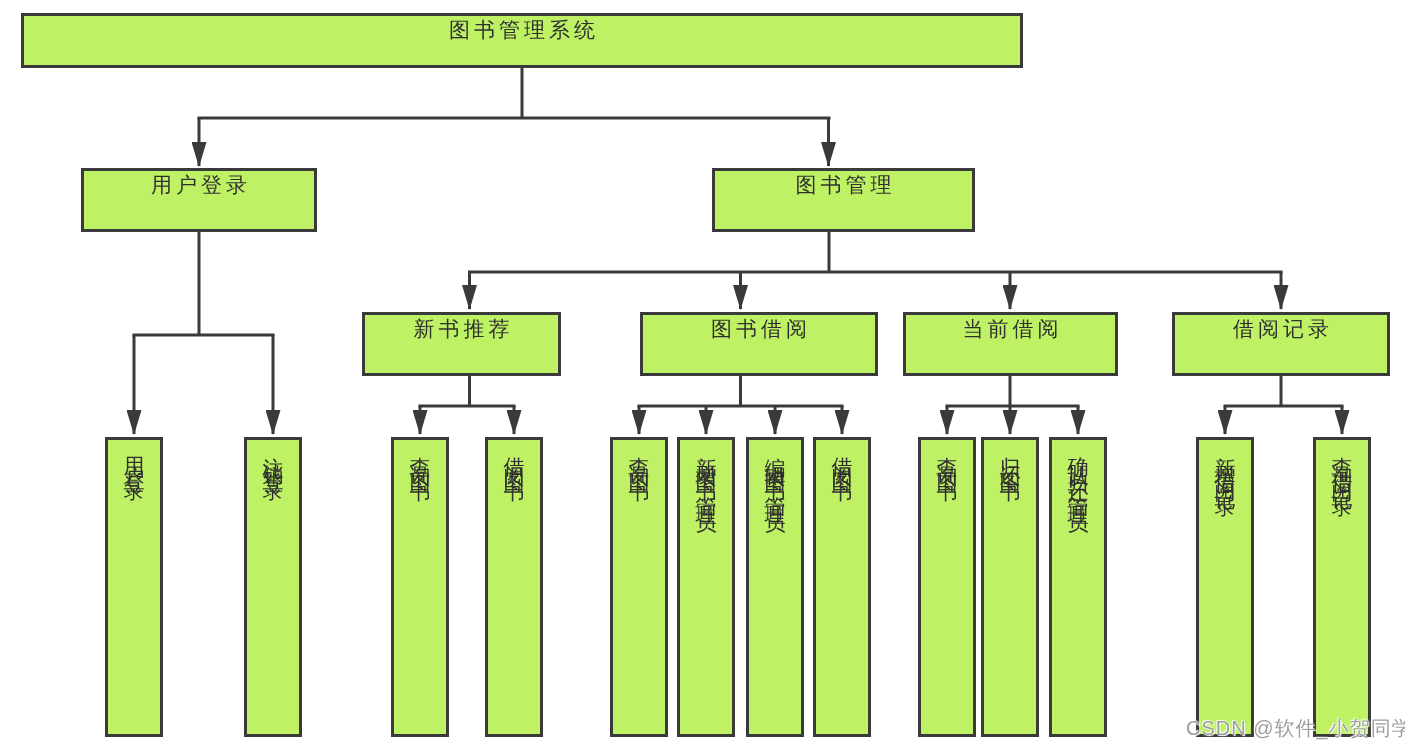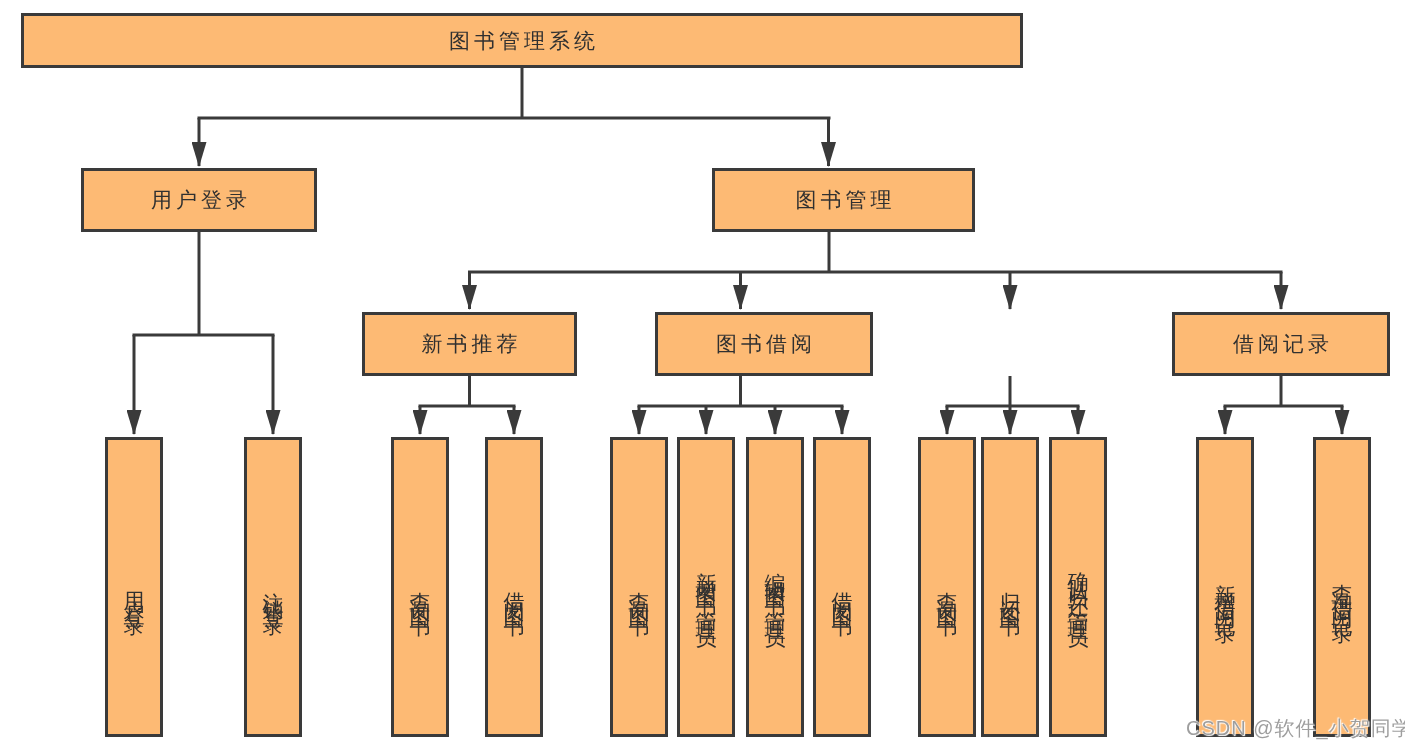--- a/index.html
+++ b/index.html
@@ -14,23 +14,22 @@
   .connectors {
     position: absolute;
     left: 0; top: 0;
     width: 1405px; height: 747px;
     z-index: 0;
   }
   .node {
     position: absolute;
     box-sizing: border-box;
     border: 3px solid #3a3a3a;
-    background: #fdba74;
+    background: #bef264;
     display: flex;
-    align-items: center;
     justify-content: center;
     z-index: 1;
     color: #303030;
   }
   .node.h {
     font-size: 21px;
     letter-spacing: 4px;
     text-indent: 4px;
   }
   .node.v { width: 58px; top: 437px; height: 300px; }
@@ -127,25 +126,28 @@
     <span>图书管理系统</span>
   </div>
 
   <div class="node h" style="left:81px; top:168px; width:236px; height:64px;">
     <span>用户登录</span>
   </div>
   <div class="node h" style="left:712px; top:168px; width:263px; height:64px;">
     <span>图书管理</span>
   </div>
 
-  <div class="node h" style="left:362px; top:312px; width:215px; height:64px;">
+  <div class="node h" style="left:362px; top:312px; width:199px; height:64px;">
     <span>新书推荐</span>
   </div>
-  <div class="node h" style="left:655px; top:312px; width:218px; height:64px;">
+  <div class="node h" style="left:640px; top:312px; width:238px; height:64px;">
     <span>图书借阅</span>
+  </div>
+  <div class="node h" style="left:903px; top:312px; width:215px; height:64px;">
+    <span>当前借阅</span>
   </div>
   <div class="node h" style="left:1172px; top:312px; width:218px; height:64px;">
     <span>借阅记录</span>
   </div>
 
   <div class="node v" style="left:105px;">
     <span>用户登录</span>
   </div>
   <div class="node v" style="left:244px;">
     <span>注销登录</span>

